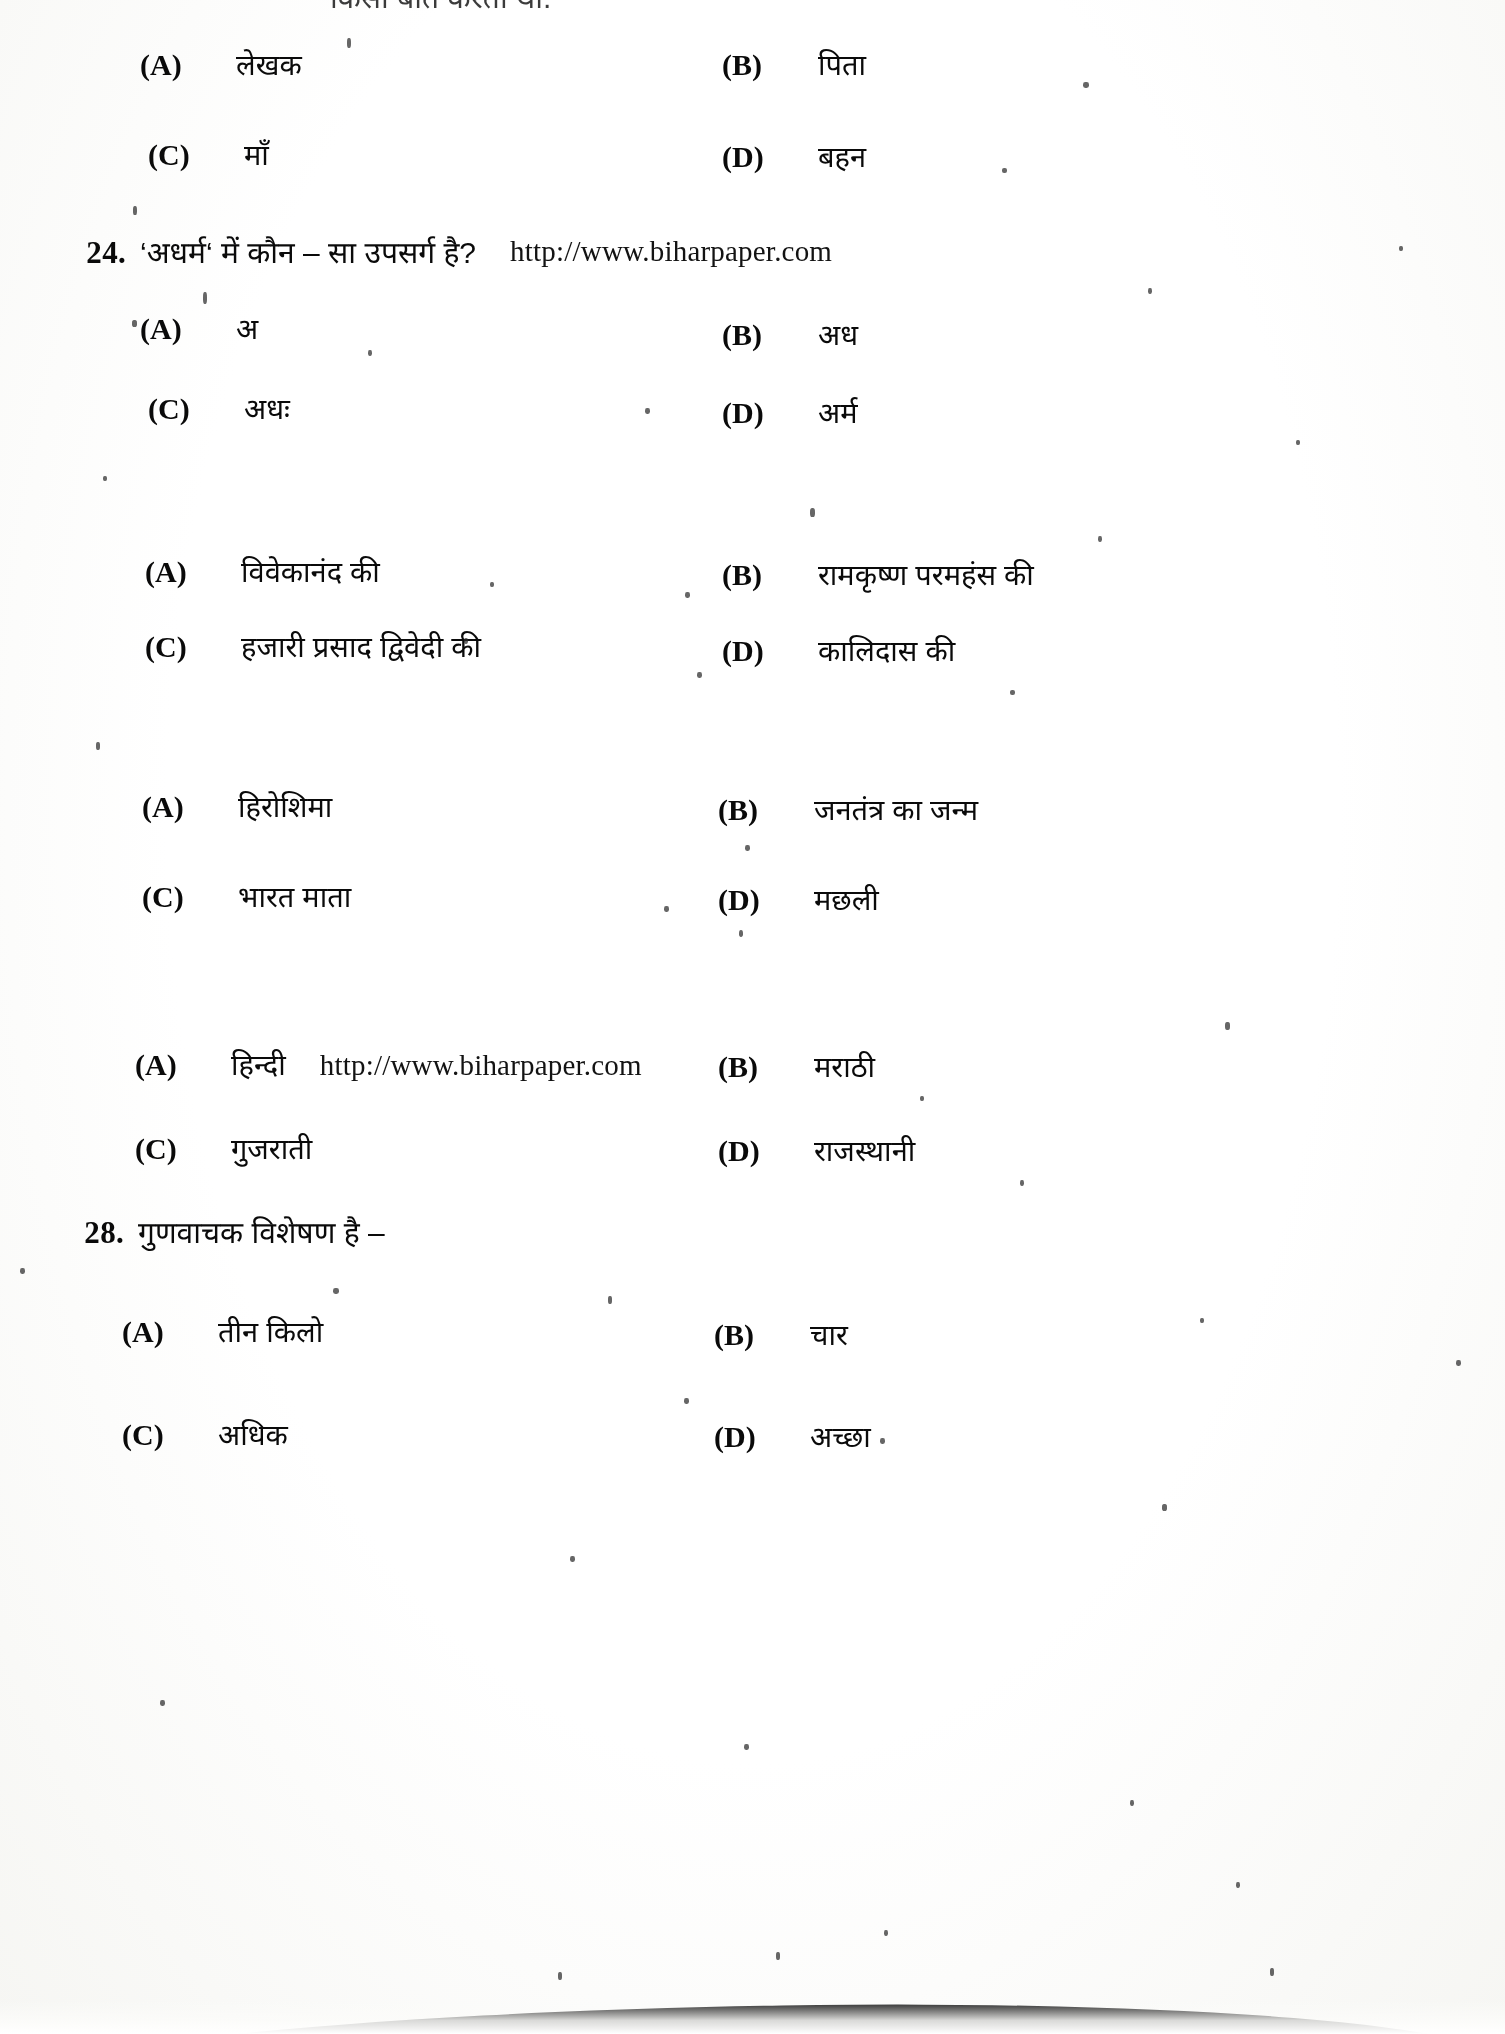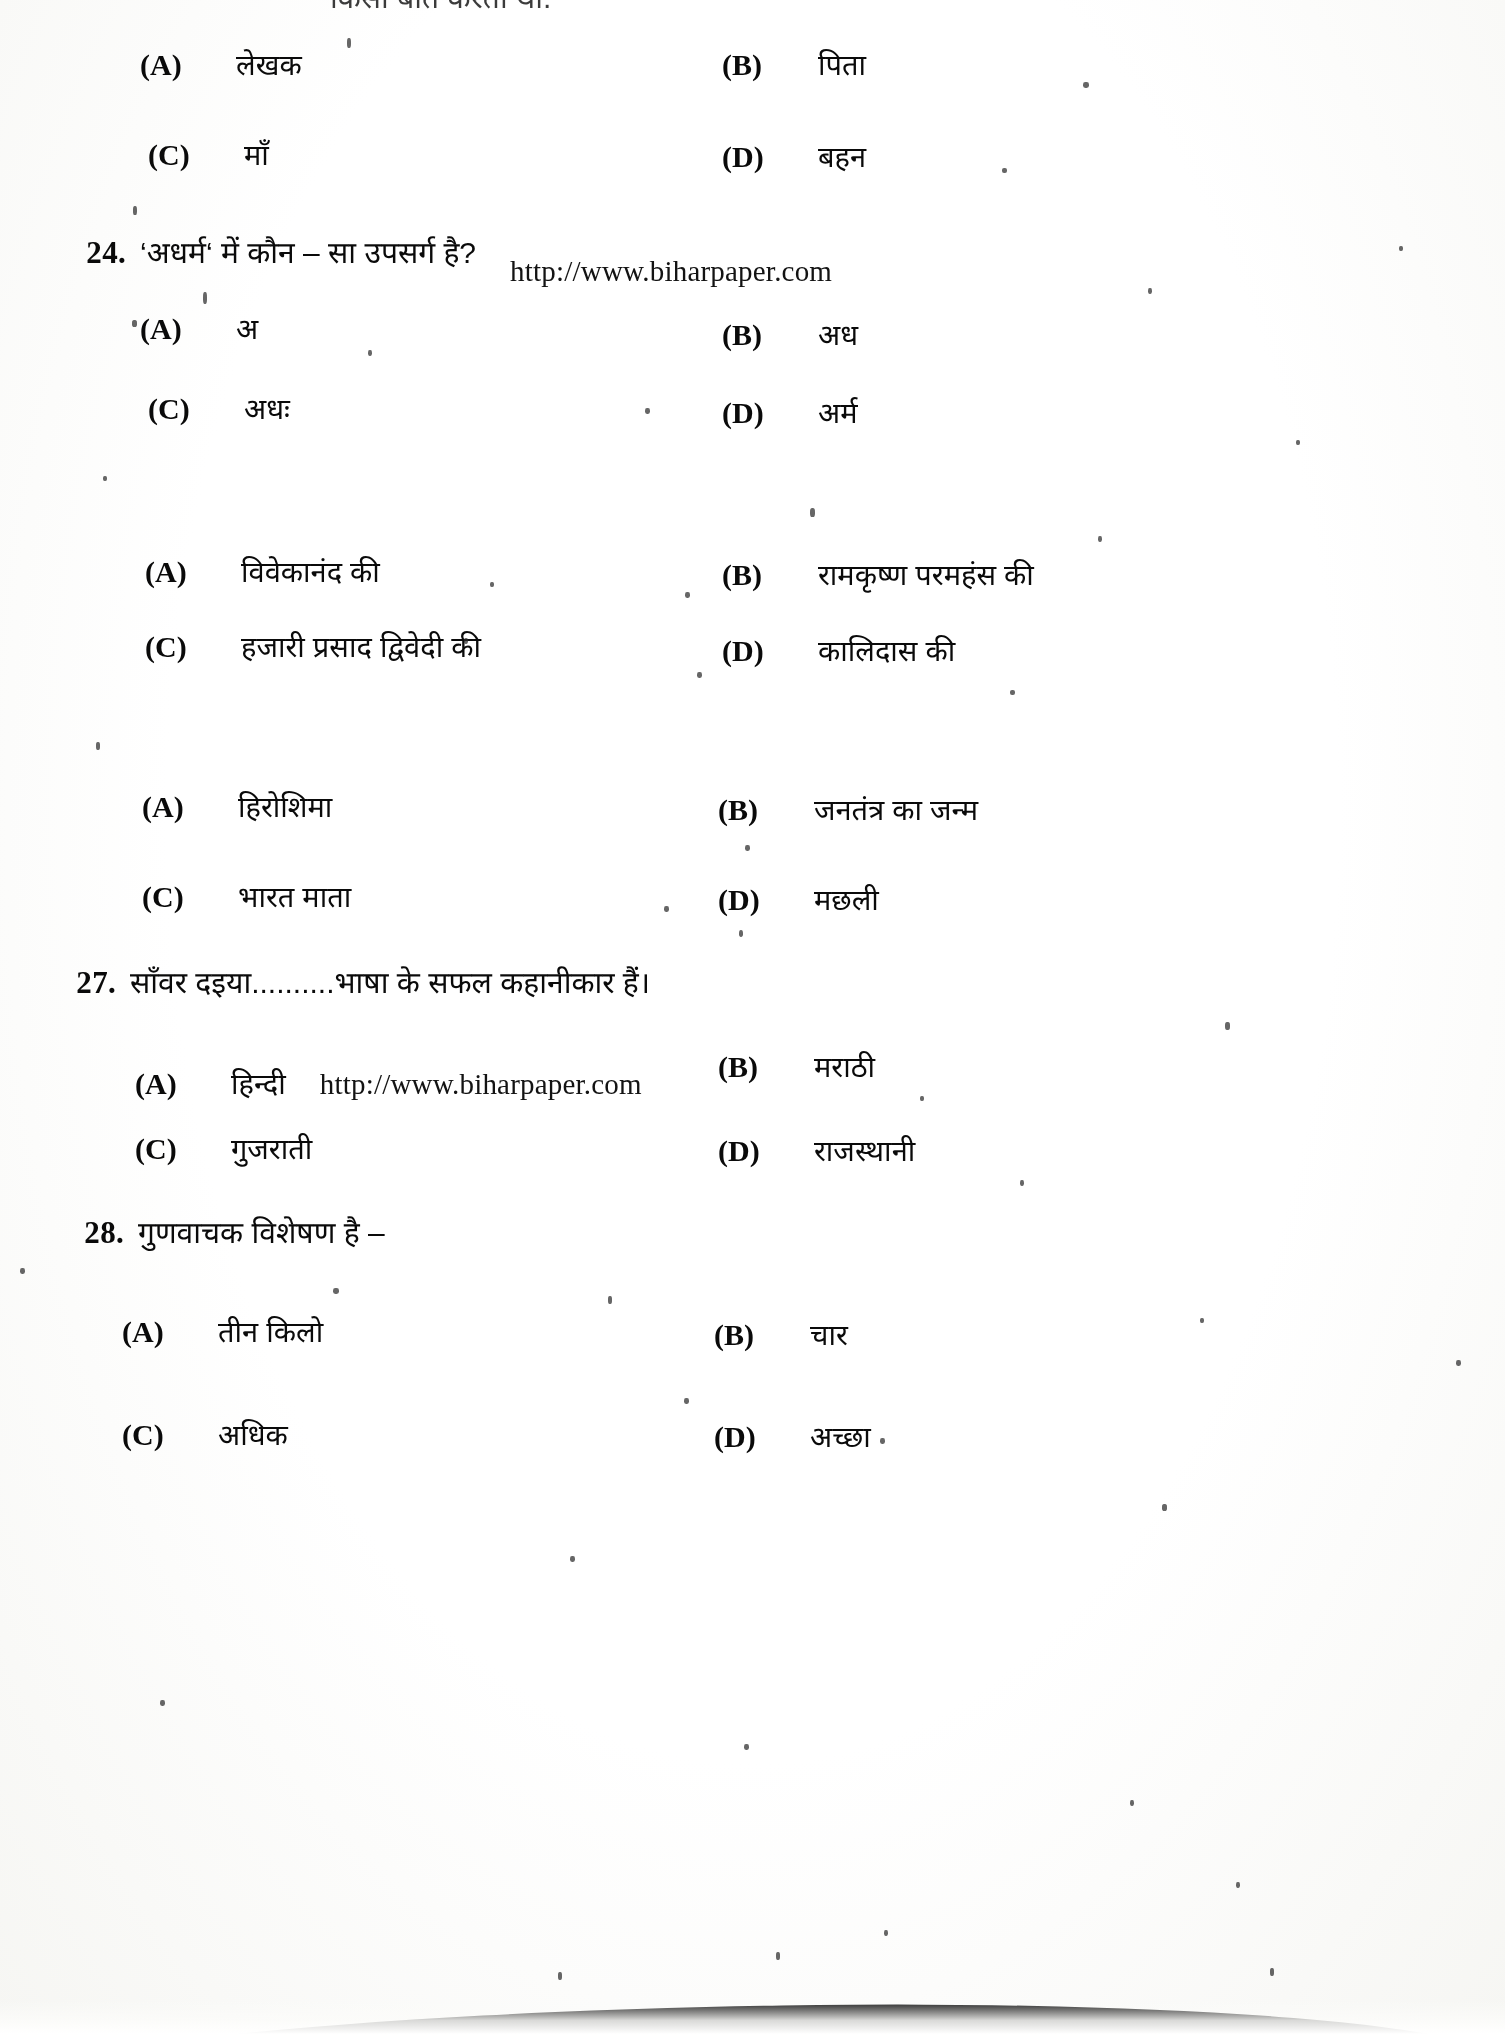--- a/index.html
+++ b/index.html
@@ -79,21 +79,20 @@
   }
 
   .opttext {
     font-family: "Liberation Sans", "DejaVu Sans", sans-serif;
     font-size: 29px;
     line-height: 1.2;
   }
 
   .opt-inline-wm {
     margin-left: 34px;
-    margin-top: 20px;
   }
 
   
   .cutline {
     position: absolute;
     overflow: hidden;
     font-family: "Liberation Sans", "DejaVu Sans", sans-serif;
     font-size: 30px;
     color: #1a1a1a;
     white-space: nowrap;
@@ -207,24 +206,20 @@
 
   <div class="optrow" style="left:142px; top:880px;">
     <span class="optlabel">(C)</span>
     <span class="opttext">भारत माता</span>
   </div>
   <div class="optrow" style="left:718px; top:883px;">
     <span class="optlabel">(D)</span>
     <span class="opttext">मछली</span>
   </div>
 
-  <div class="qrow" style="left:68px; top:965px;">
-    <span class="qnum">27.</span>
-    <span class="qtext">साँवर दइया..........भाषा के सफल कहानीकार हैं।</span>
-  </div>
 
   <div class="optrow" style="left:135px; top:1048px;">
     <span class="optlabel">(A)</span>
     <span class="opttext">हिन्दी</span>
     <span class="watermark opt-inline-wm">http://www.biharpaper.com</span>
   </div>
   <div class="optrow" style="left:718px; top:1050px;">
     <span class="optlabel">(B)</span>
     <span class="opttext">मराठी</span>
   </div>

